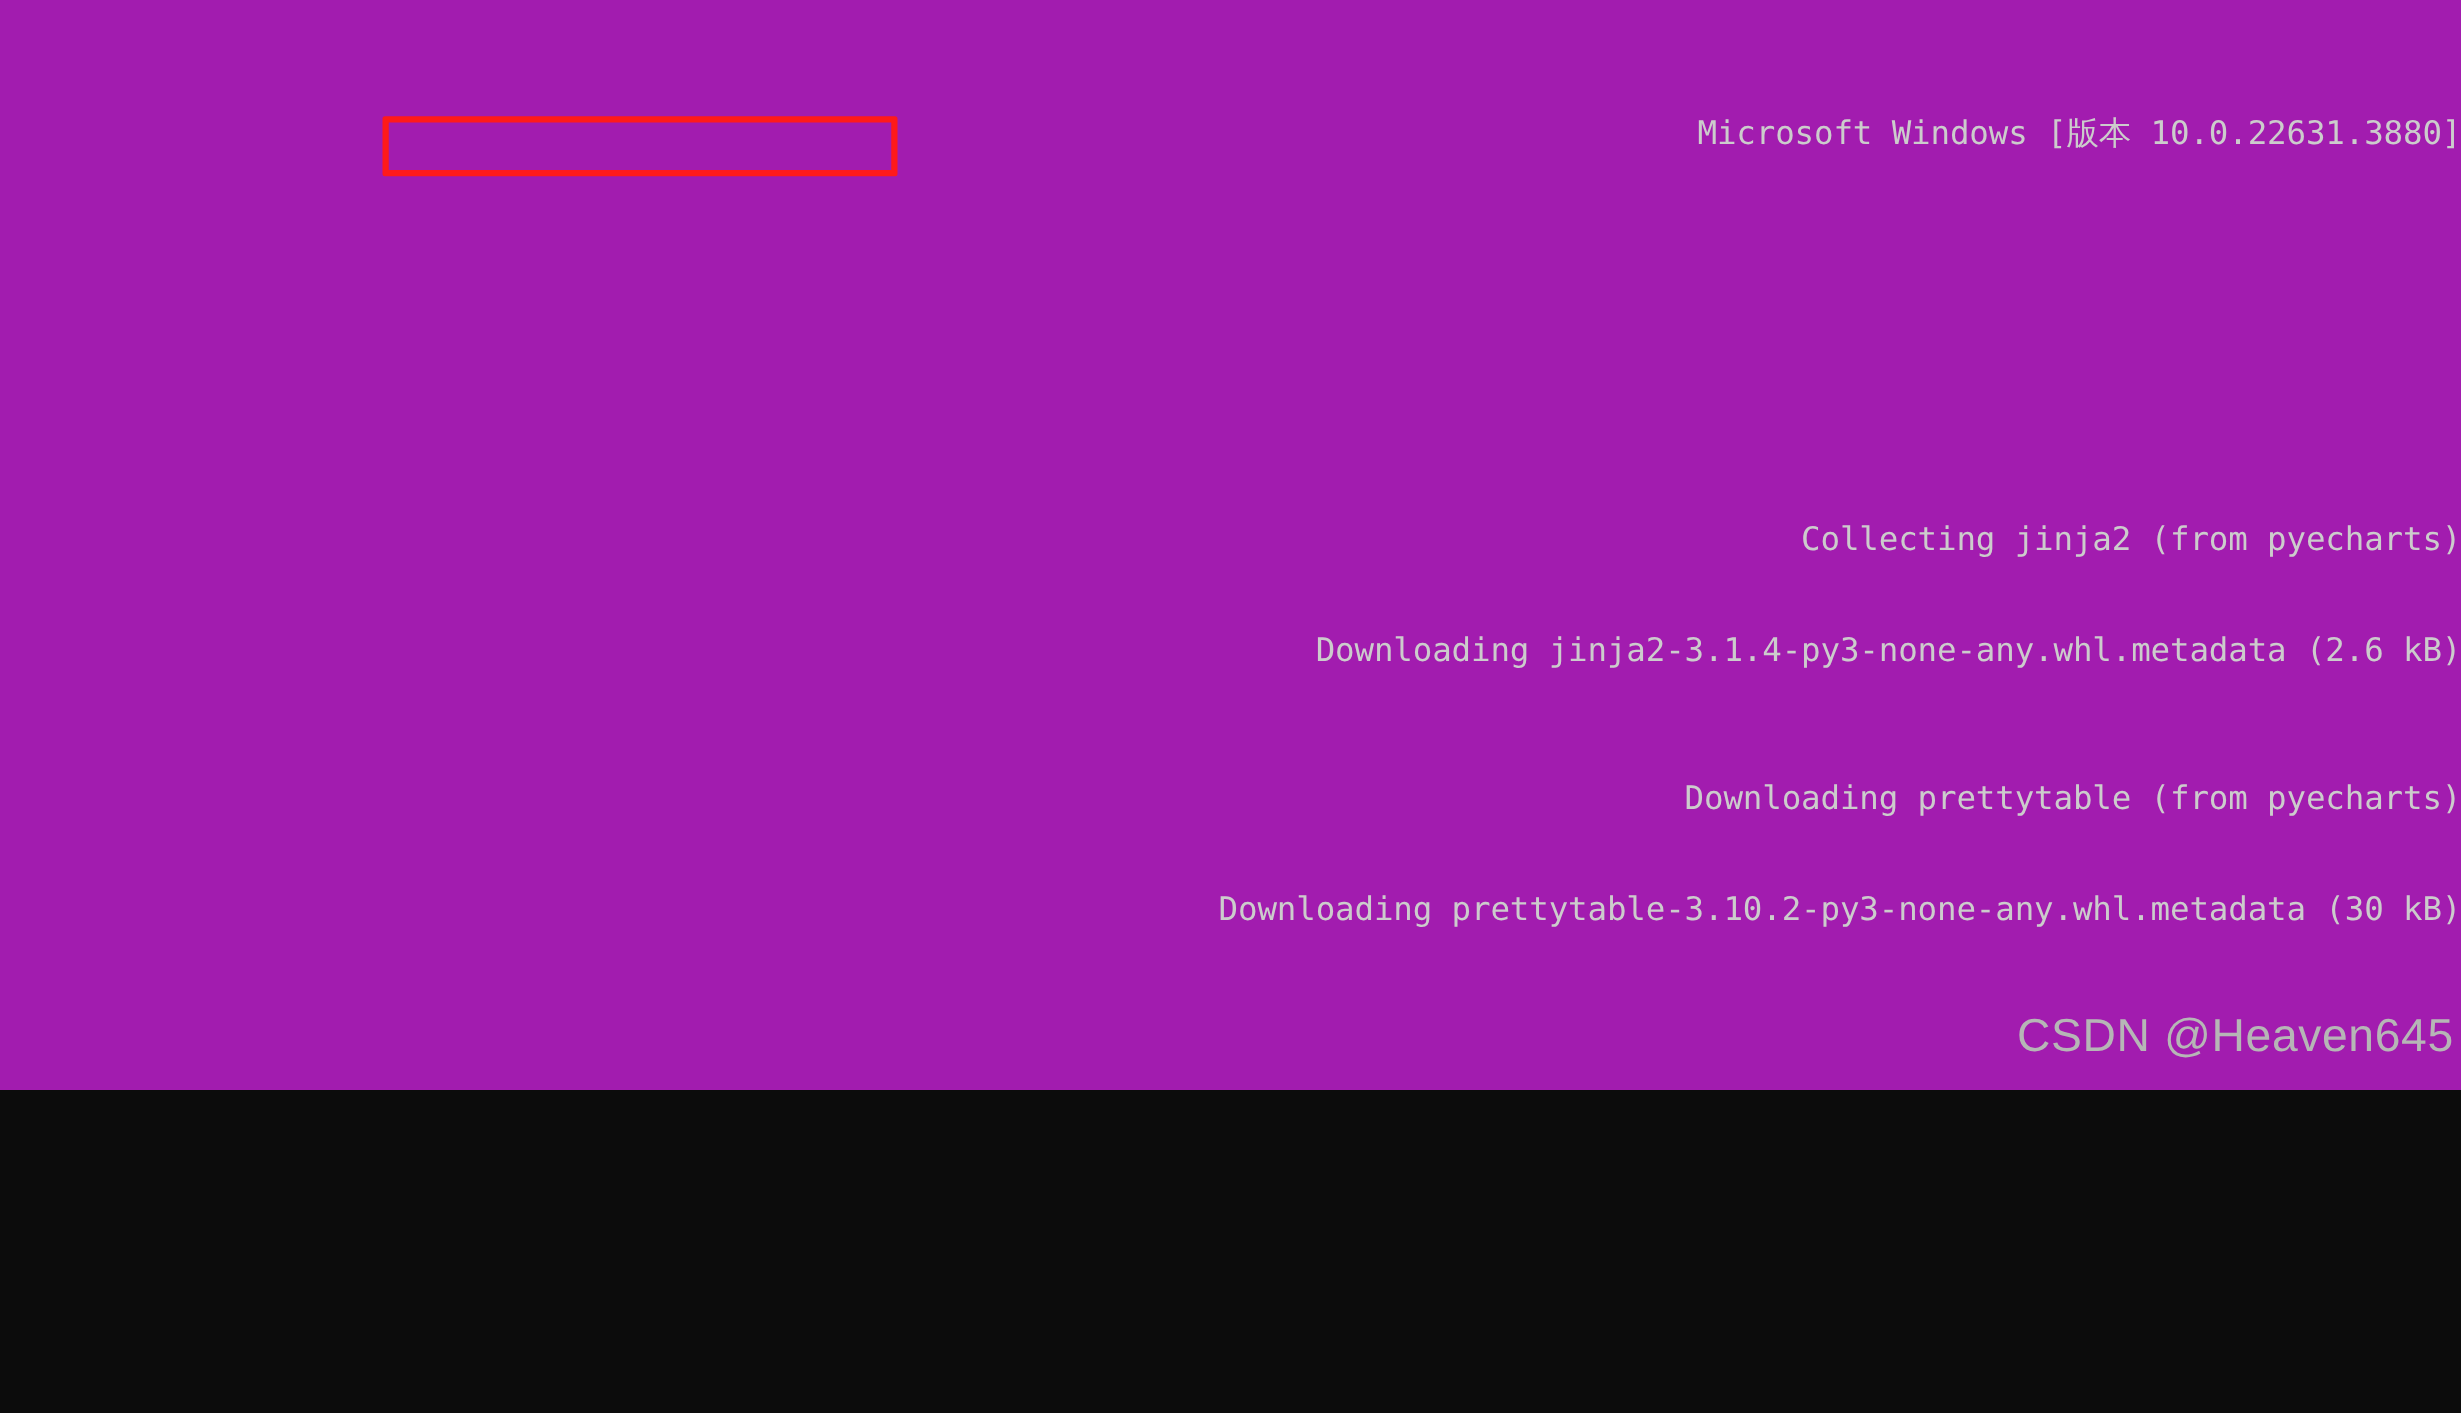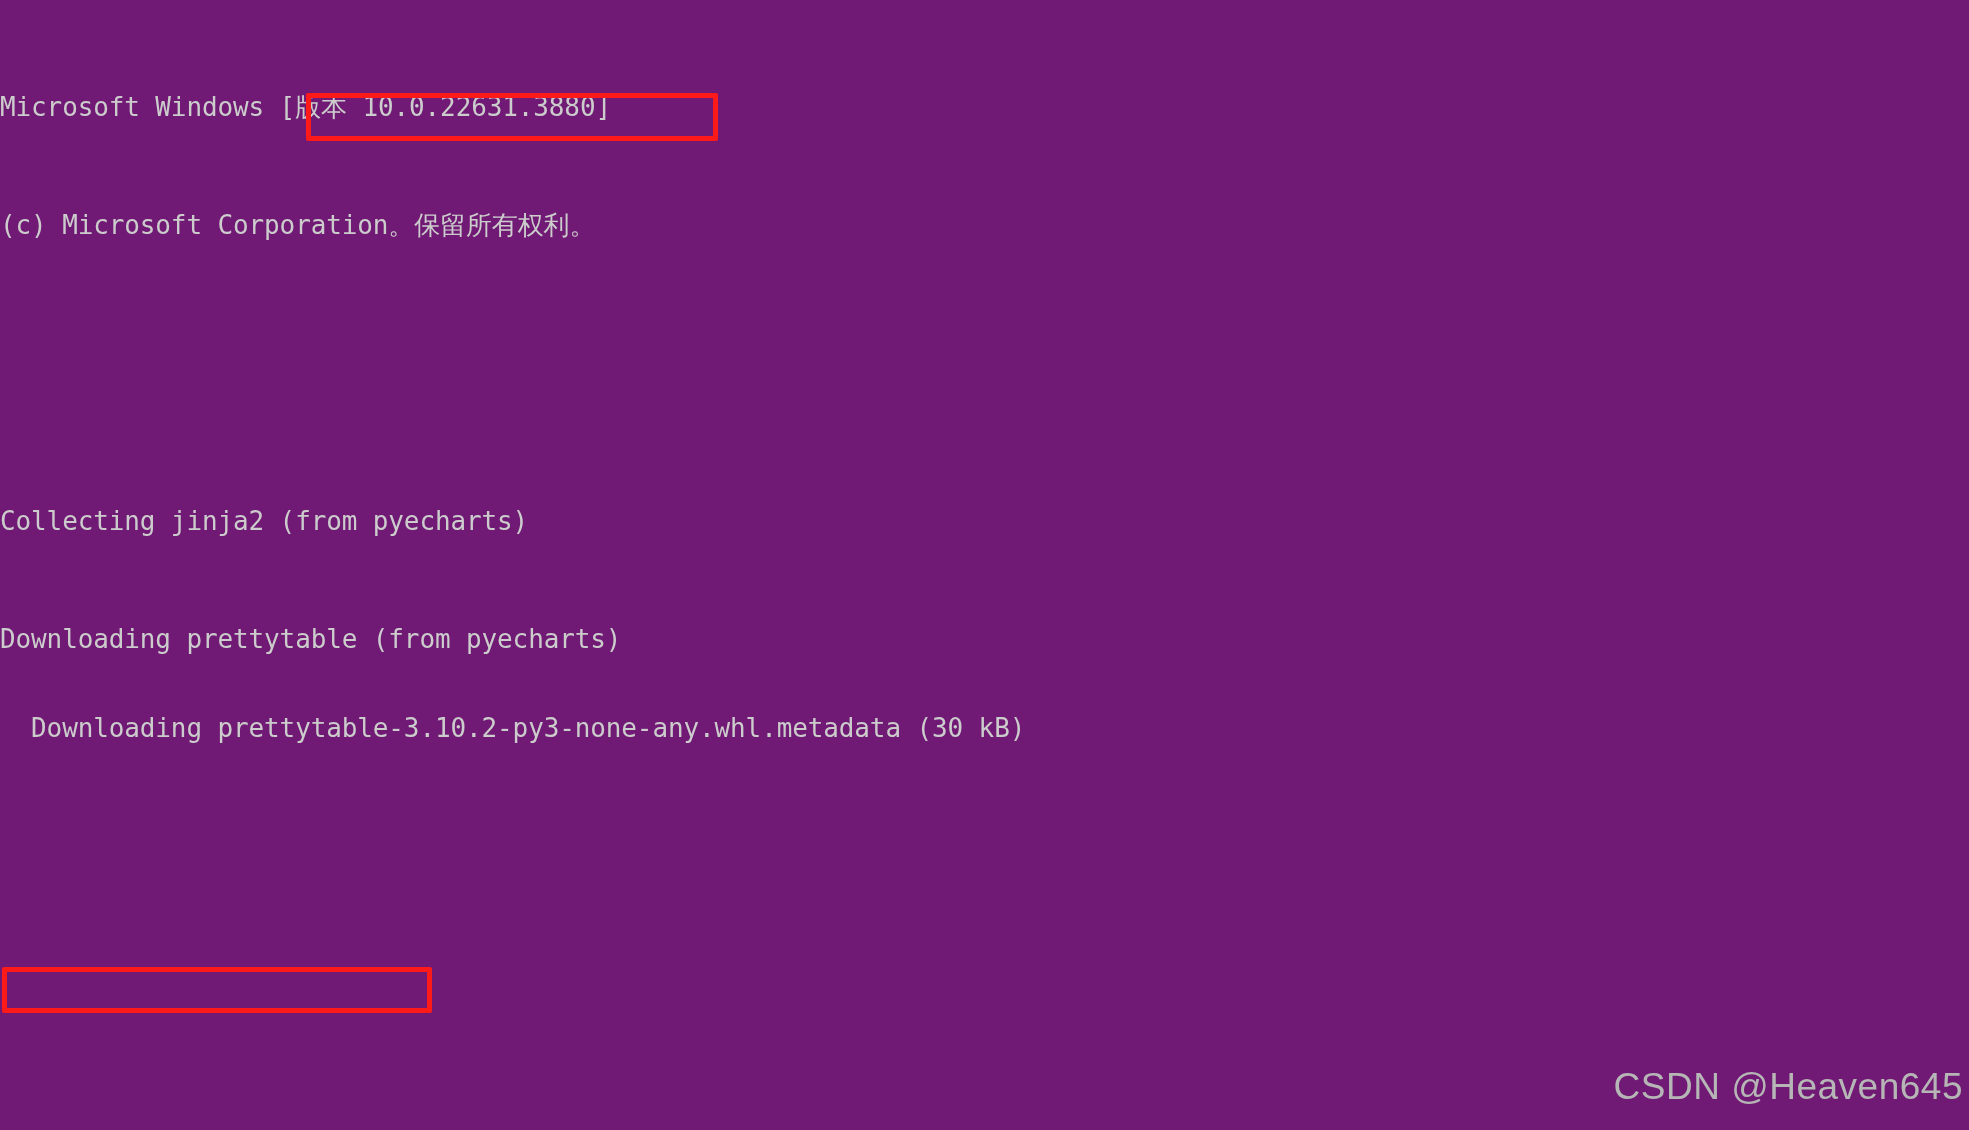--- a/index.html
+++ b/index.html
@@ -3,24 +3,25 @@
 <meta charset="utf-8">
 <style>
   html, body {
     margin: 0;
     padding: 0;
     background: #0c0c0c;
   }
   #screen {
     position: relative;
     width: 1969px;
-    height: 1130px;
-    background: #701a75;
+    height: 872px;
+    background: #a21caf;
     overflow: hidden;
     font-family: "DejaVu Sans Mono", "Liberation Mono", monospace;
+    text-align: right;
   }
   #console {
     position: absolute;
     left: 0;
     top: 0;
     width: 1969px;
     padding: 4px 0 0 0;
     font-family: "DejaVu Sans Mono", "Liberation Mono", monospace;
     font-size: 26px;
     line-height: 29.6px;
@@ -80,27 +81,27 @@
 </style>
 </head>
 <body>
 
 <div id="screen">
 
   <div id="console">
 
     <div class="line"><span class="c-default">Microsoft Windows [版本 10.0.22631.3880]</span></div>
 
-    <div class="line"><span class="c-default">(c) Microsoft Corporation。保留所有权利。</span></div>
 
     <div class="line"> </div>
 
 
 
     <div class="line"><span class="c-default">Collecting jinja2 (from pyecharts)</span></div>
+    <div class="line"><span class="c-default">  Downloading jinja2-3.1.4-py3-none-any.whl.metadata (2.6 kB)</span></div>
 
     <div class="line"><span class="c-default">Downloading prettytable (from pyecharts)</span></div>
     <div class="line"><span class="c-default">  Downloading prettytable-3.10.2-py3-none-any.whl.metadata (30 kB)</span></div>
 
     
     
 
     
     
 

